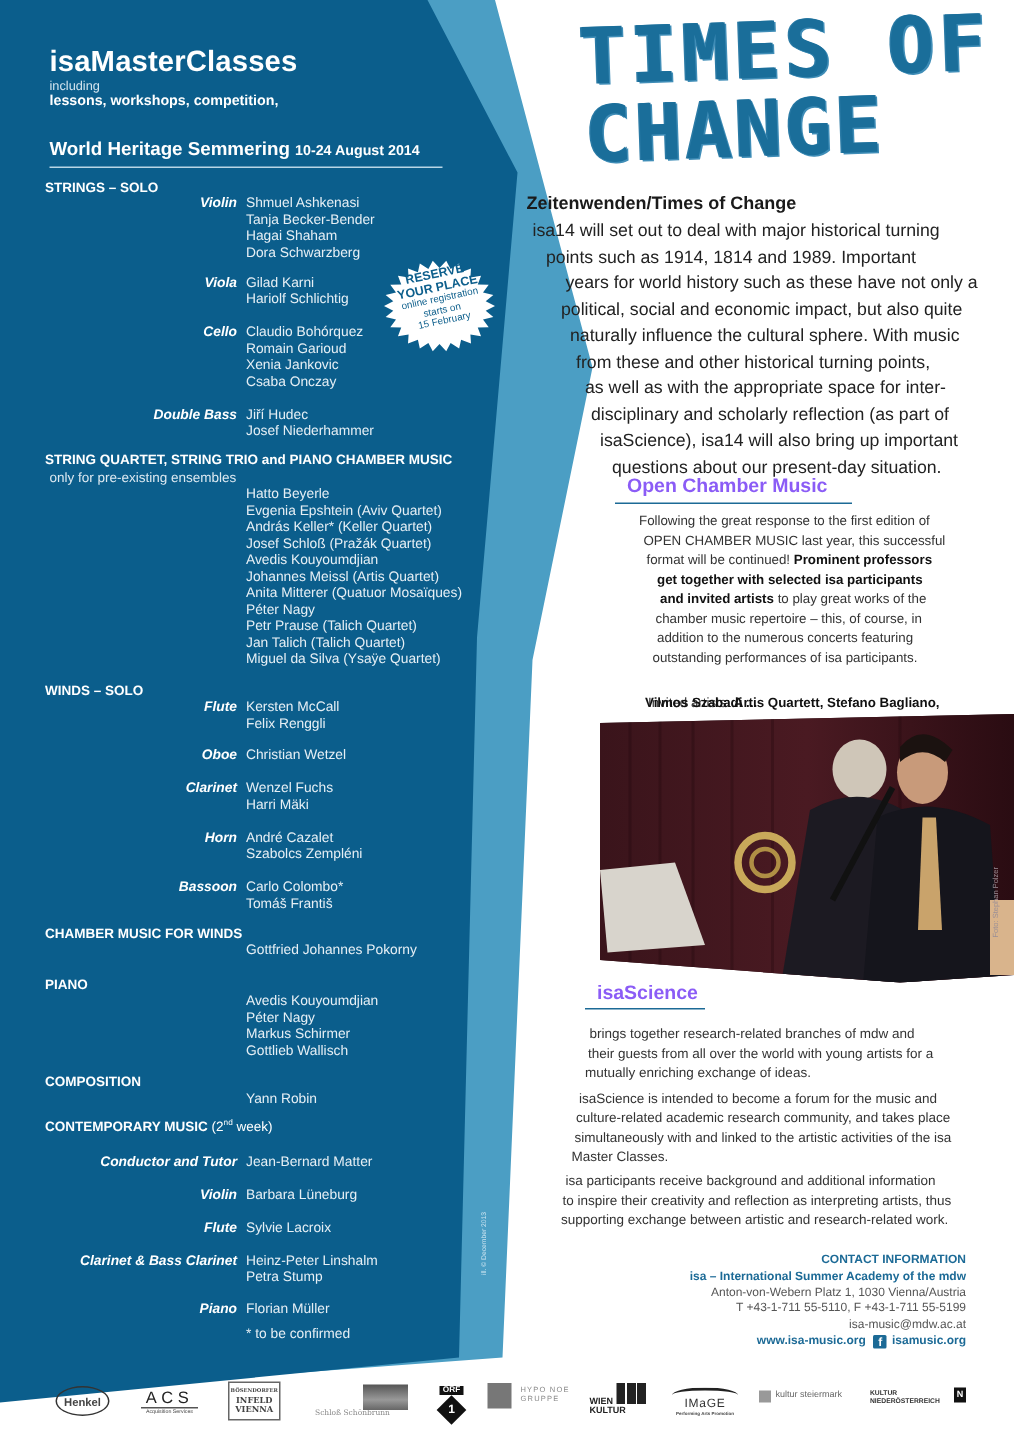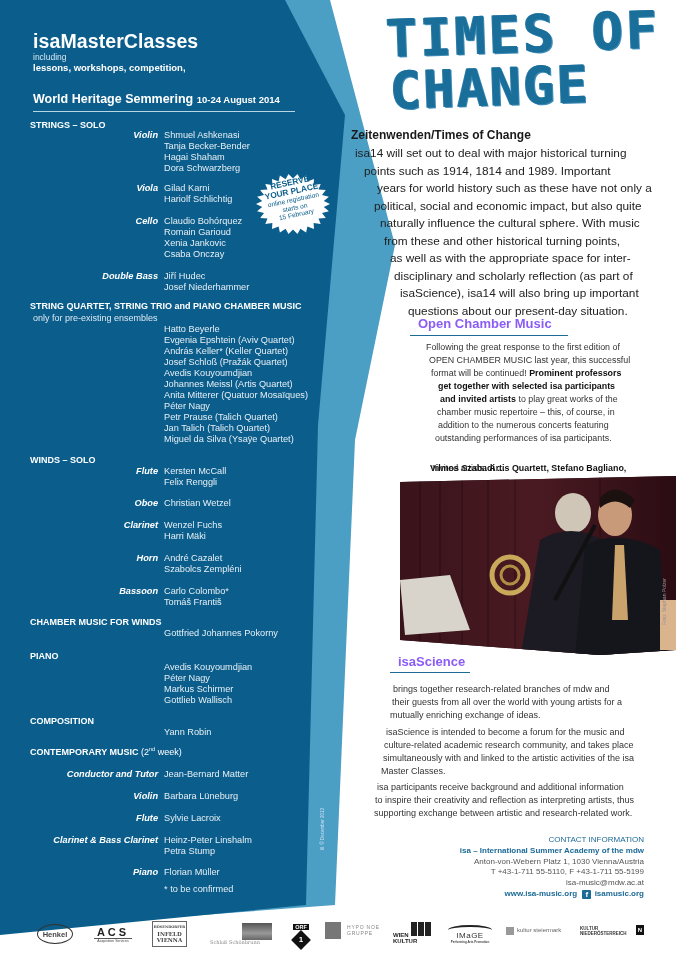--- a/index.html
+++ b/index.html
@@ -52,31 +52,31 @@
   .ocm-lines div { position: absolute; white-space: nowrap; }
   .ocm-lines b { color: #111; }
 
   .photo { position: absolute; left: 0; top: 0; z-index: 1; }
   .photo-credit { position: absolute; left: 661px; top: 625px; font-size: 5px; color: #9a8f96; transform: rotate(-90deg); transform-origin: left top; white-space: nowrap; z-index: 3; }
 
   .sci-lines { position: absolute; z-index: 2; font-size: 9px; line-height: 12.6px; color: #333; }
   .sci-lines div { position: absolute; white-space: nowrap; }
 
   .contact { position: absolute; right: 32px; top: 835px; text-align: right; z-index: 2; font-size: 8px; line-height: 10.8px; color: #555; }
-  .contact .c-title { font-weight: normal; color: #1c6a96; }
+  .contact .c-title { font-weight: bold; color: #1c6a96; }
   .contact .c-org { font-weight: bold; color: #1c6a96; }
   .contact .c-web { font-weight: bold; color: #1c6a96; }
   .fb-icon { display: inline-block; width: 9px; height: 9px; background: #1c6a96; color: #fff; font-size: 8px; line-height: 9px; text-align: center; font-weight: bold; border-radius: 1px; vertical-align: -1px; margin: 0 1px 0 3px; }
 
   
   .sponsors { position: absolute; left: 0; top: 915px; width: 676px; height: 40px; z-index: 2; }
   .sp { position: absolute; display: flex; align-items: center; justify-content: center; color: #444; }
   .sp-henkel { left: 37px; top: 9px; width: 36px; height: 20px; border: 1.5px solid #333; border-radius: 50%; font-size: 7.5px; font-weight: bold; }
   .sp-acs { left: 93px; top: 7px; width: 40px; height: 24px; flex-direction: column; }
-  .sp-acs .a1 { font-size: 11px; font-weight: bold; letter-spacing: 3px; color: #222; }
+  .sp-acs .a1 { font-size: 11px; font-weight: normal; letter-spacing: 3px; color: #222; }
   .sp-acs .a2 { font-size: 3.5px; border-top: 1px solid #555; width: 38px; text-align: center; }
   .sp-bos { left: 152px; top: 6px; width: 35px; height: 26px; background: #fff; border: 1px solid #666; flex-direction: column; font-family: "DejaVu Serif", serif; font-size: 5.5px; line-height: 6.5px; font-weight: bold; }
   .sp-schloss { left: 210px; top: 8px; width: 62px; height: 22px; }
   .sp-schloss .txt { position: absolute; left: 0; bottom: 0; font-size: 5px; color: #888; font-family: "DejaVu Serif", serif; }
   .sp-schloss .img { position: absolute; right: 0; top: 0; width: 30px; height: 17px; background: linear-gradient(#555,#999 60%,#666); }
   .sp-orf { left: 290px; top: 2px; width: 22px; height: 36px; flex-direction: column; }
   .sp-orf .o1 { background: #111; color: #fff; font-size: 5.5px; font-weight: bold; padding: 0 2px; }
   .sp-orf .o2 { width: 14px; height: 14px; background: #111; transform: rotate(45deg); margin-top: 3px; position: relative; }
   .sp-orf .o2 span { position: absolute; left: 0; top: 0; width: 14px; height: 14px; color: #fff; font-size: 8px; font-weight: bold; transform: rotate(-45deg); text-align: center; line-height: 14px; }
   .sp-hypo { left: 325px; top: 7px; width: 60px; height: 22px; }

